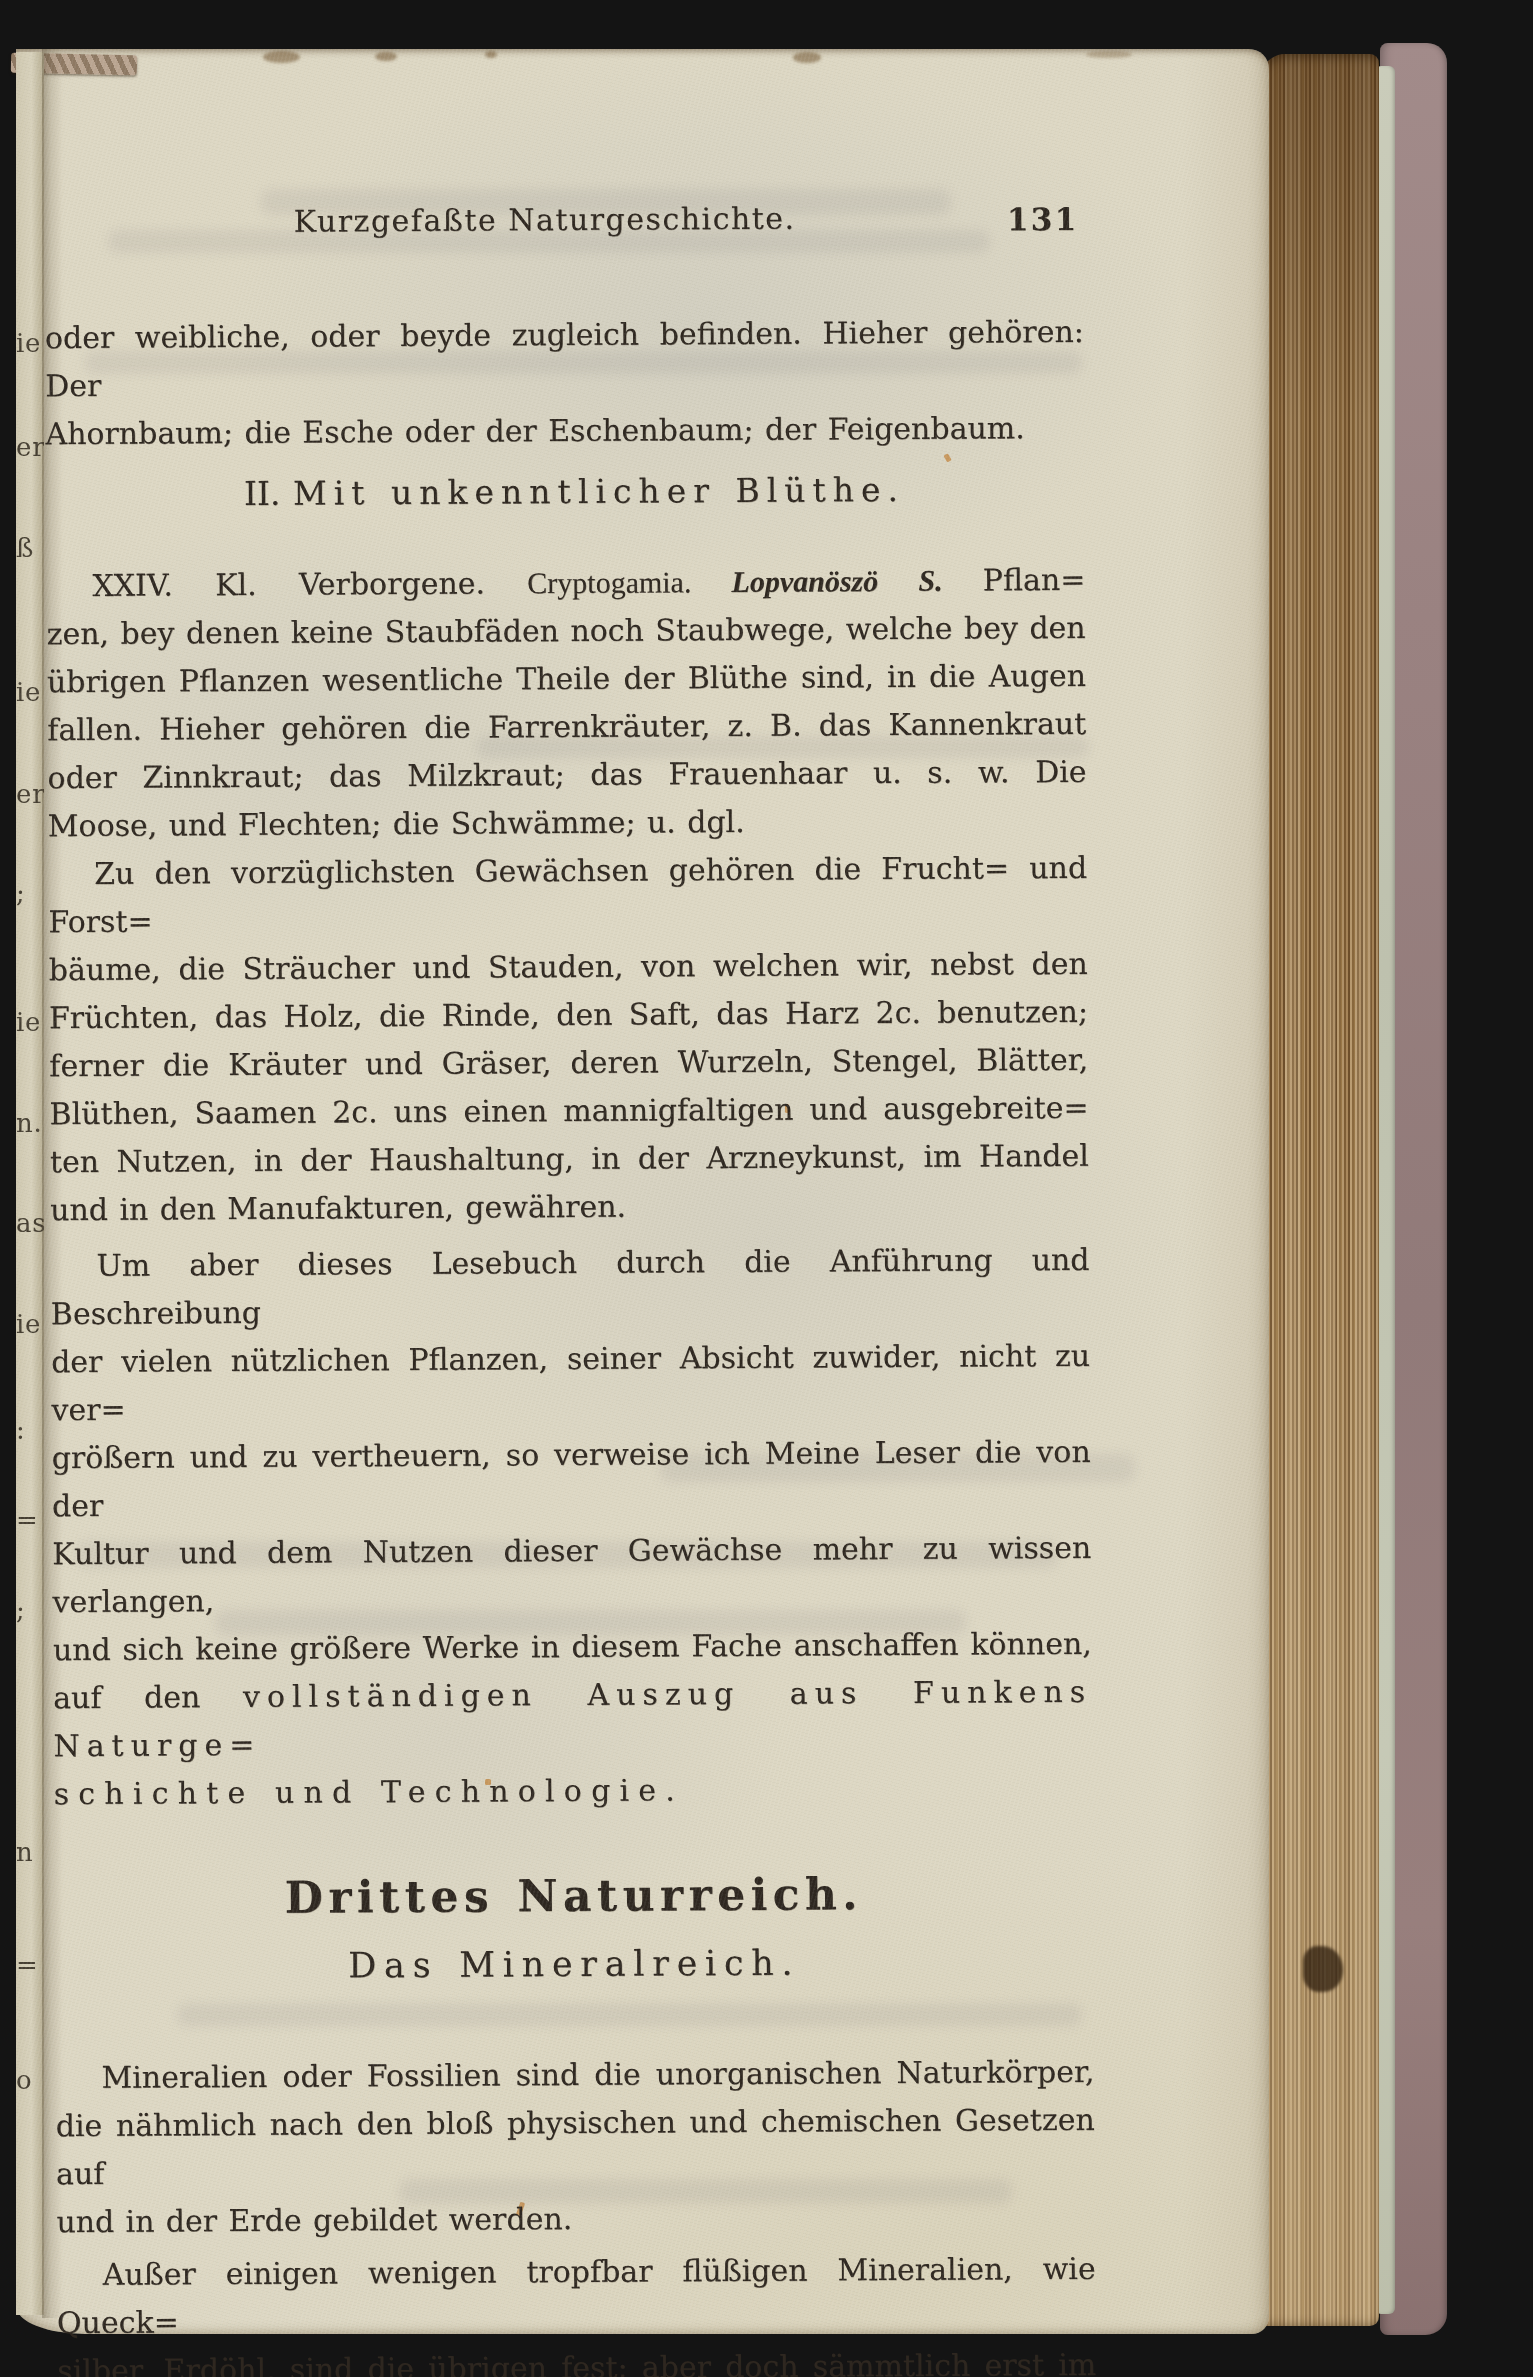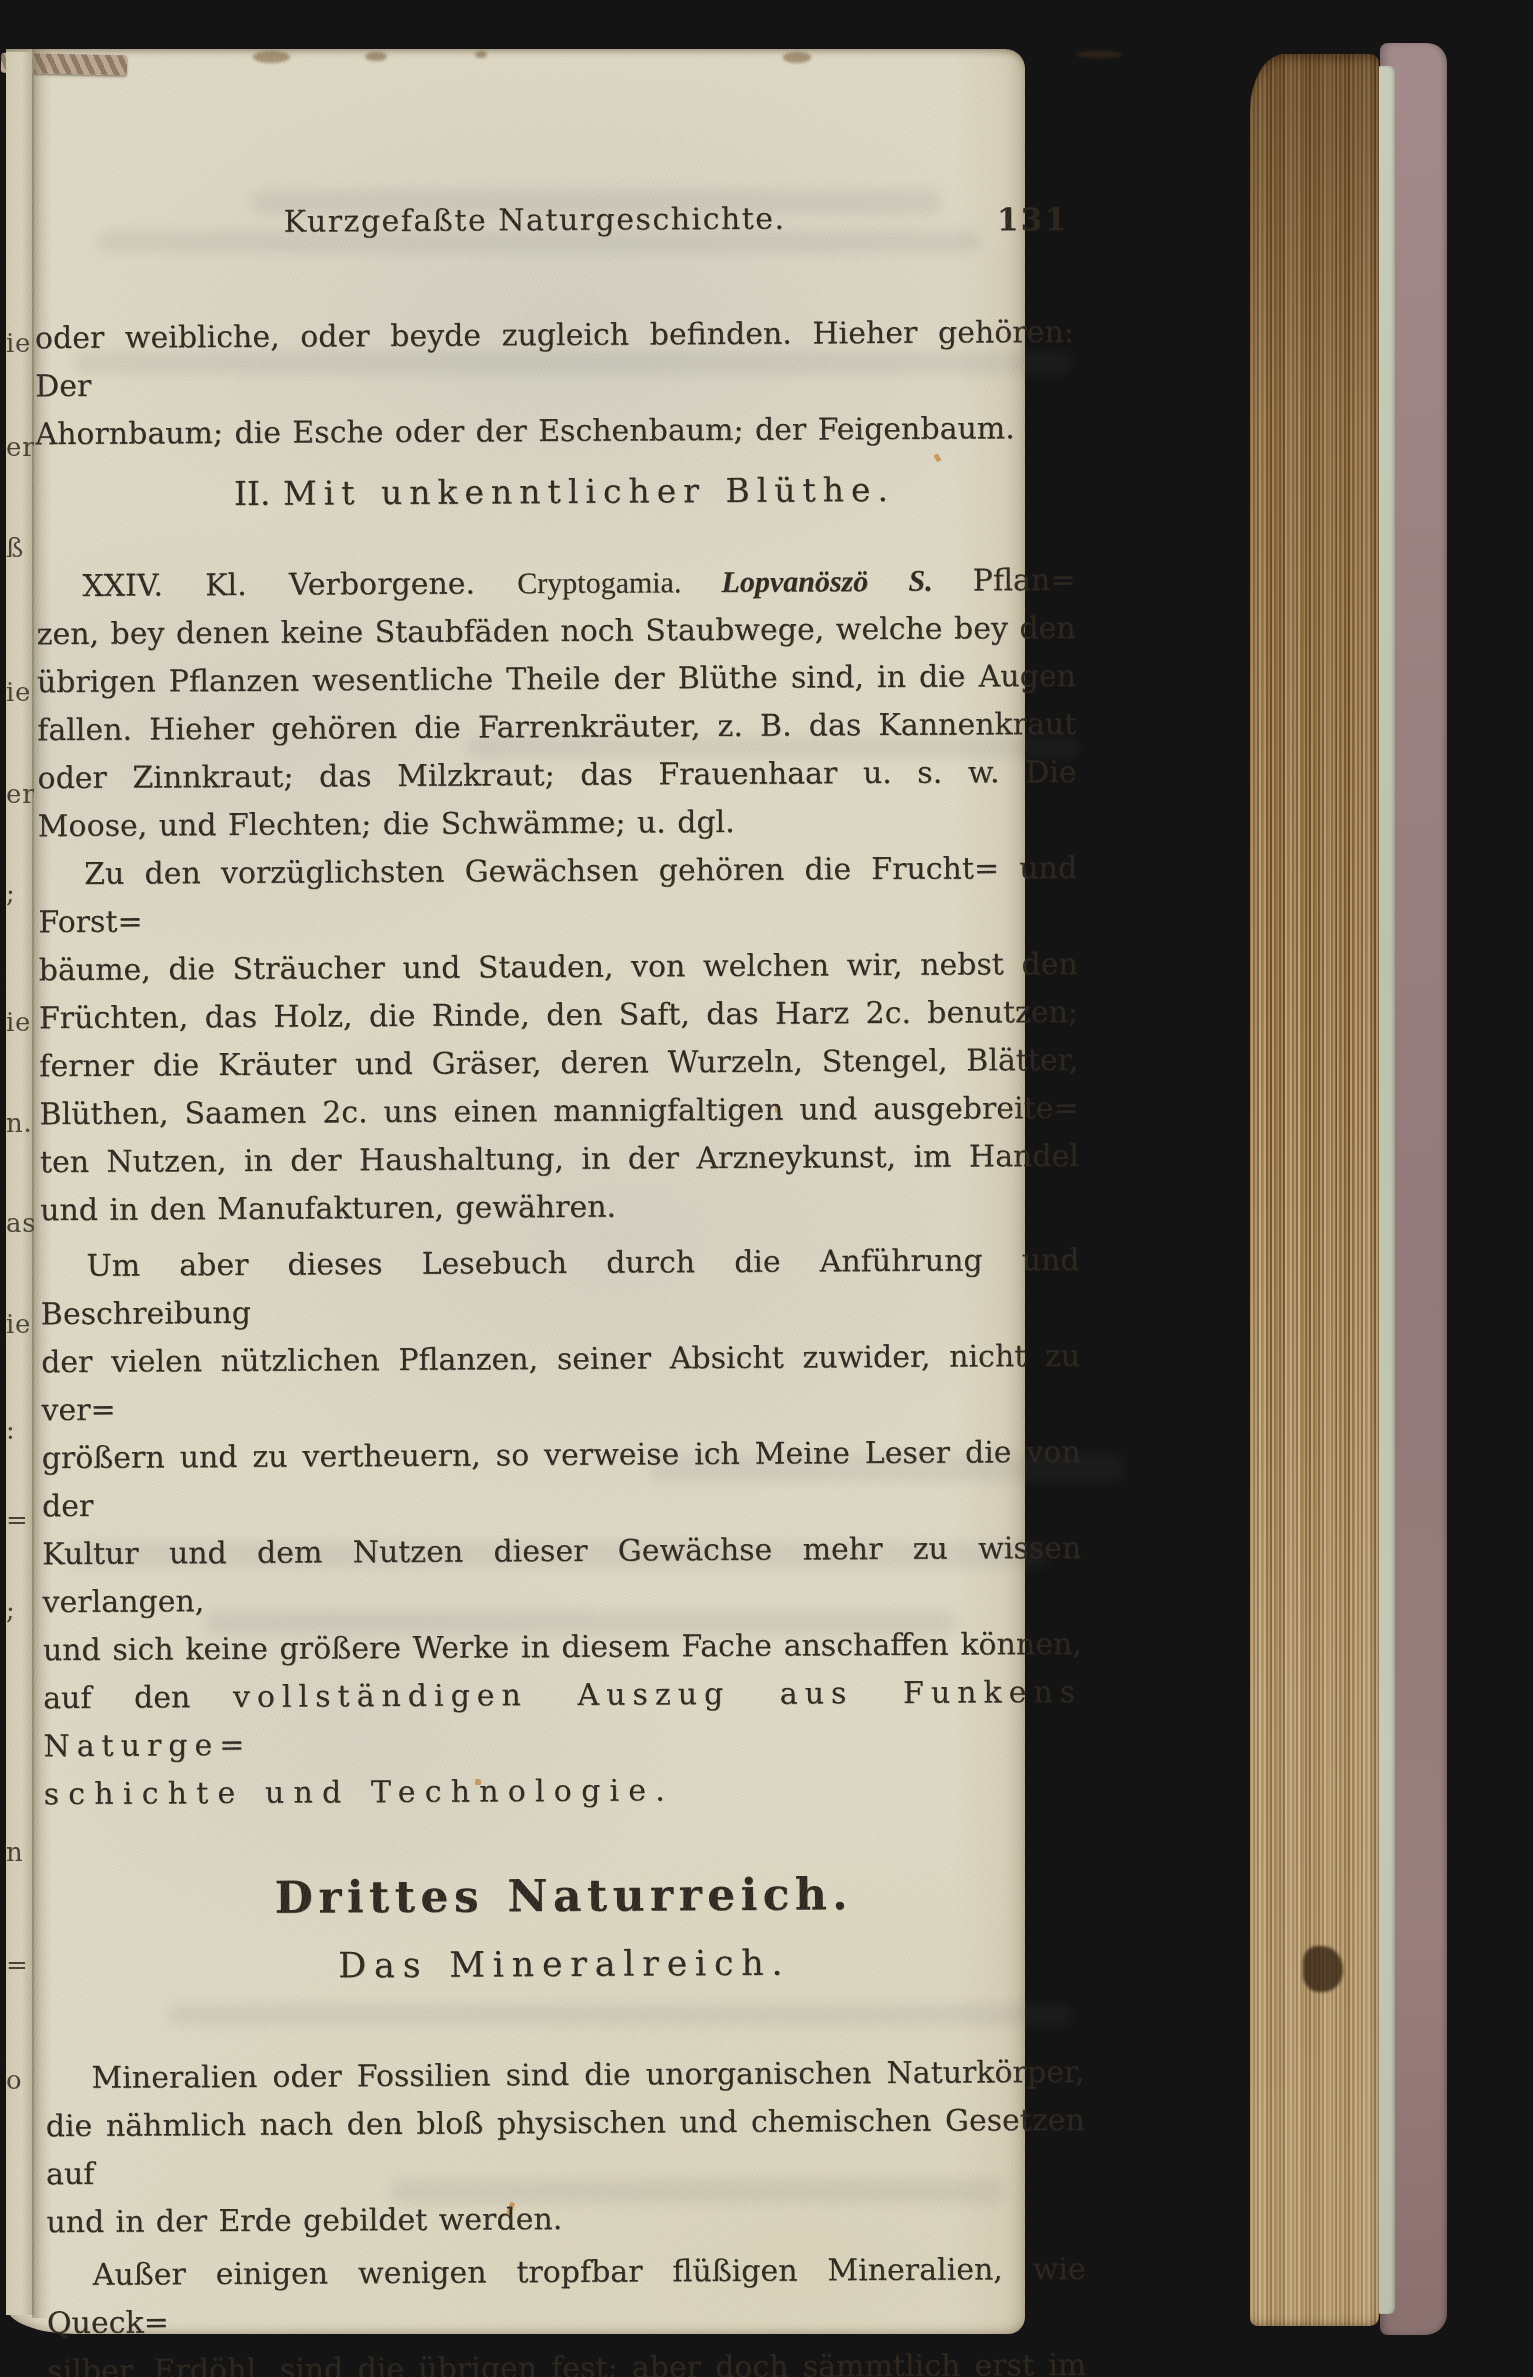--- a/index.html
+++ b/index.html
@@ -17,21 +17,21 @@
     border-radius:35px 9.2px 9.2px 7.7px / 57px 9.2px 9.2px 7.7px;
     background:
       linear-gradient(180deg, rgba(74,47,20,.52), rgba(96,65,30,.28) 16%, rgba(0,0,0,0) 46%, rgba(232,216,178,.22) 72%, rgba(214,192,150,.38) 94%),
       repeating-linear-gradient(90deg, rgba(255,242,214,.14) 0 16px, rgba(0,0,0,0) 16px 35px),
       repeating-linear-gradient(90deg,#9a7848 0 1.5px,#b3946a 1.5px 3.1px,#7d5c34 3.1px 5.4px,#a8865a 5.4px 7px,#6e4f2b 7px 9.2px,#bb9d72 9.2px 10.7px,#8a693e 10.7px 13px);
     box-shadow:inset 0 9.2px 10.7px -6.1px rgba(40,25,10,.6), inset 0 -7.7px 9.2px -6.1px rgba(60,40,18,.45);}
   .edge-stain{position:absolute;left:1303px;top:1946px;width:40px;height:46px;z-index:4;
     background:rgba(45,30,14,.75);border-radius:40% 60% 55% 45%;filter:blur(1.5px);}
 
   
-  .page{position:absolute;left:6px;top:49px;width:1019px;height:2285px;z-index:5;
+  .page{position:absolute;left:16px;top:49px;width:1253px;height:2285px;z-index:5;
     border-radius:0 20px 17px 69px / 0 20px 17px 28px;
     background:
       radial-gradient(690px 383px at 55% 12%, rgba(147,160,172,.16), rgba(0,0,0,0) 70%),
       radial-gradient(537px 322px at 25% 30%, rgba(147,160,170,.13), rgba(0,0,0,0) 70%),
       radial-gradient(629px 399px at 60% 52%, rgba(140,150,160,.12), rgba(0,0,0,0) 70%),
       radial-gradient(475px 307px at 35% 74%, rgba(150,158,165,.10), rgba(0,0,0,0) 70%),
       radial-gradient(997px 583px at 78% 97%, rgba(208,198,162,.28), rgba(0,0,0,0) 75%),
       linear-gradient(90deg, rgba(128,112,82,.22), rgba(128,112,82,0) 4%, rgba(128,112,82,0) 93%, rgba(150,130,95,.16)),
       #ddd7c3;
     box-shadow:inset 0 6.1px 7.7px -4.6px rgba(70,50,25,.5), inset -12.3px 0 15.3px -7.7px rgba(110,85,50,.3), inset 0 -7.7px 10.7px -7px rgba(90,70,40,.4);}

